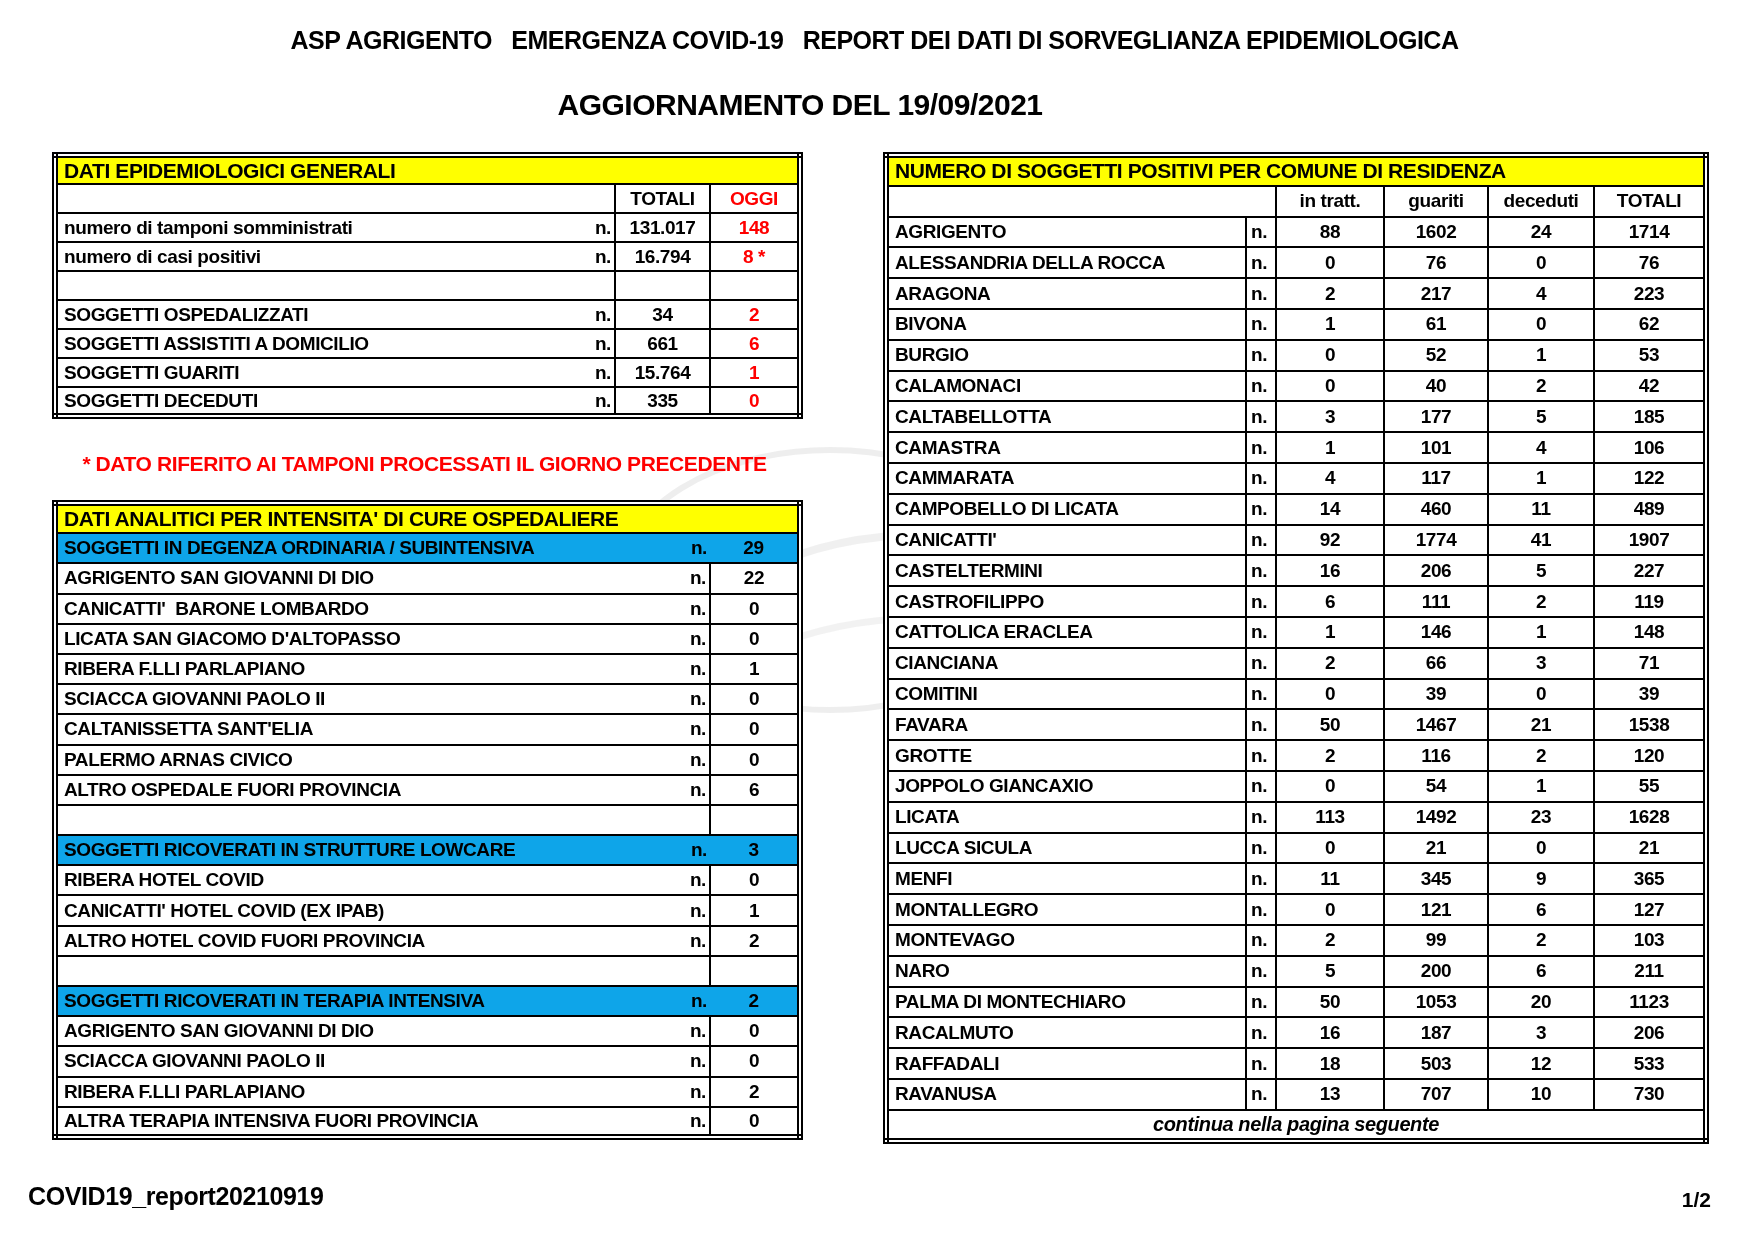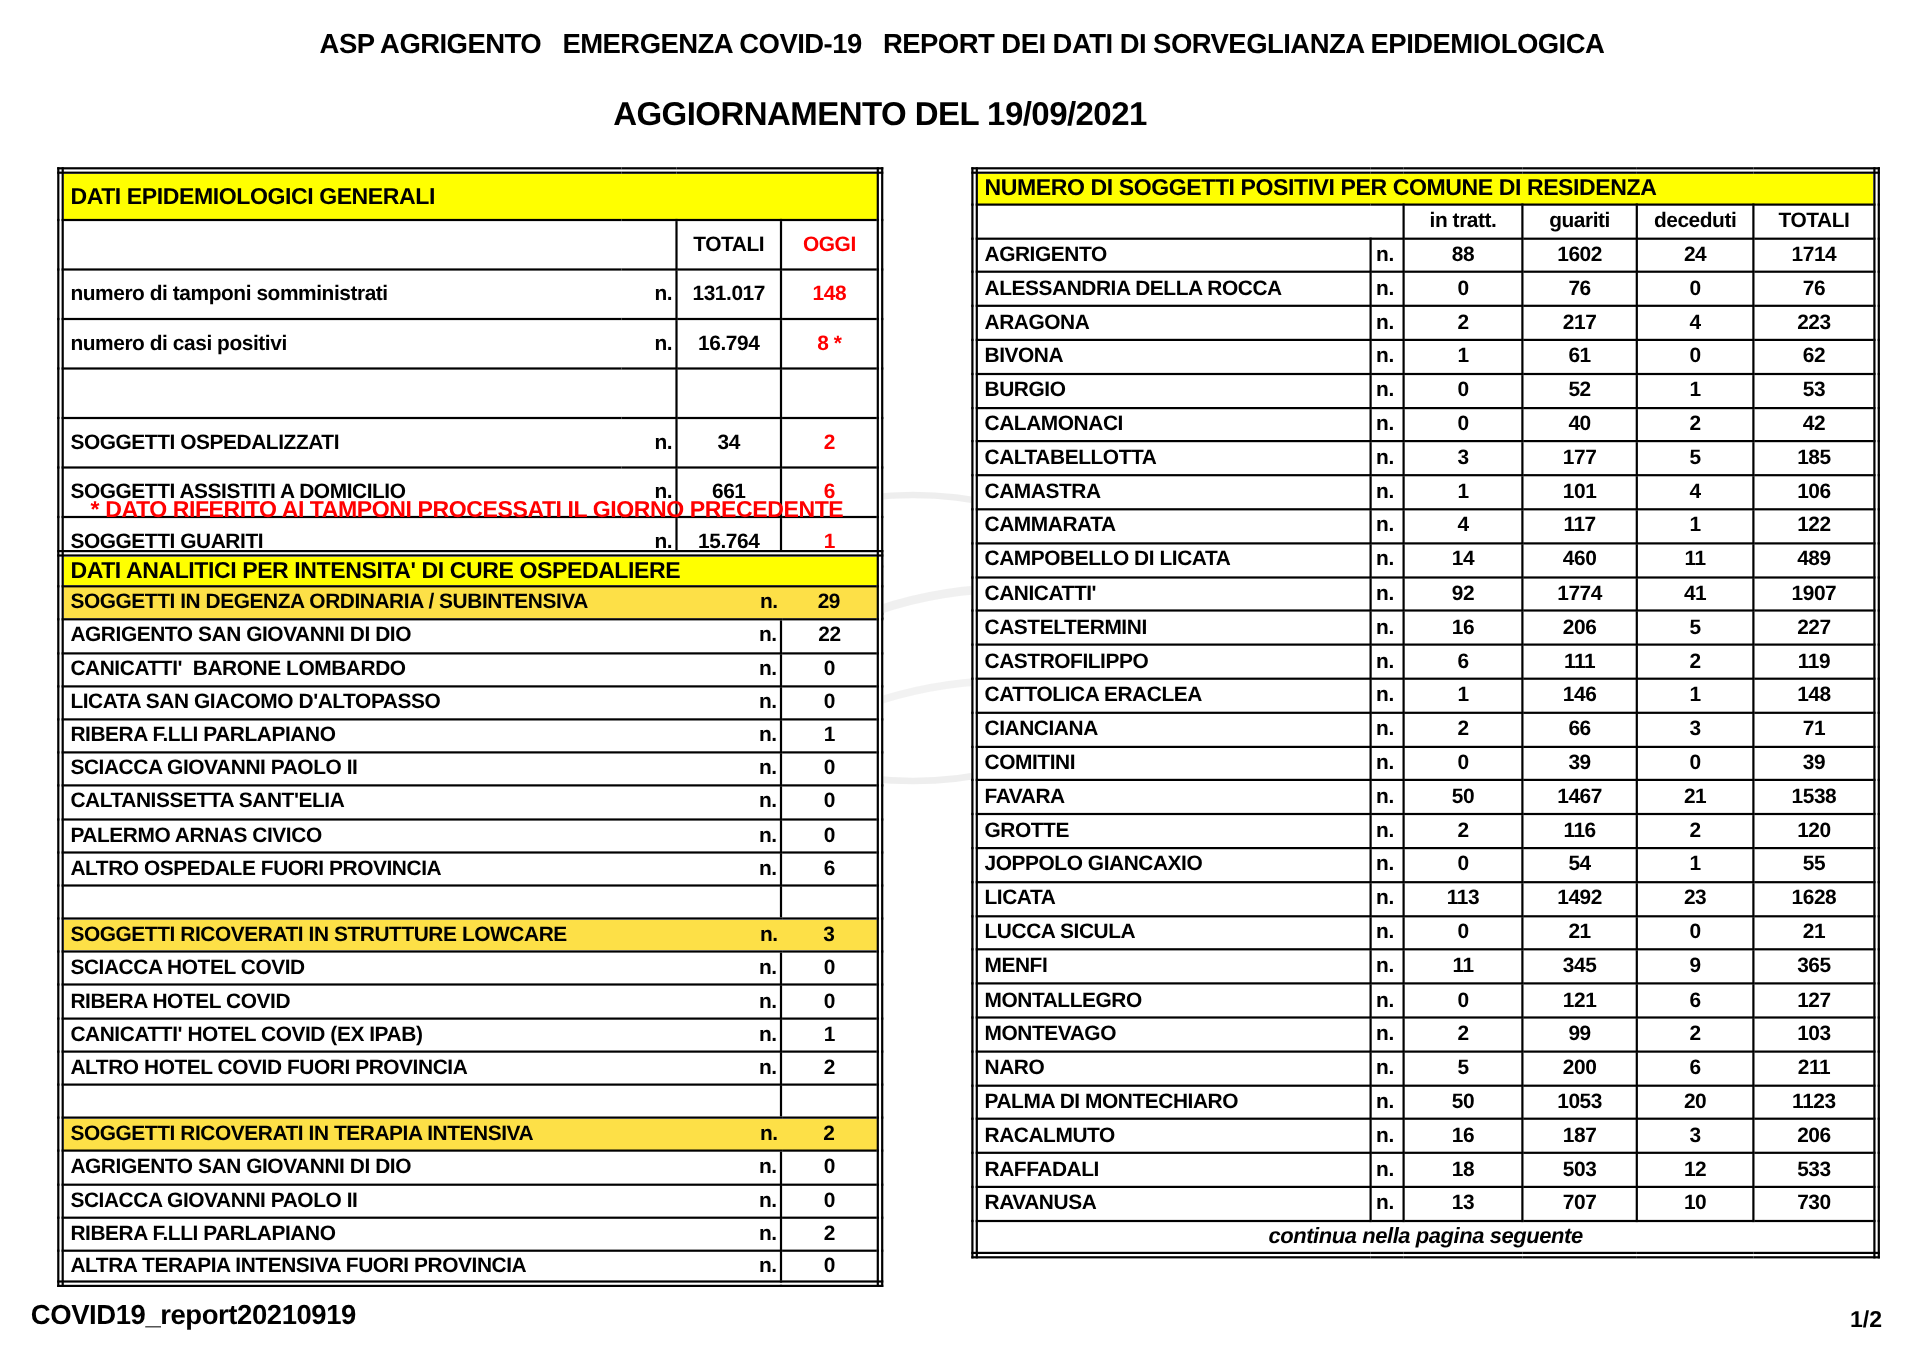--- a/index.html
+++ b/index.html
@@ -13,32 +13,32 @@
   }
   .doc-subtitle{
     position:absolute;top:88px;left:0;width:1600px;text-align:center;
     font-size:30px;letter-spacing:-0.5px;
   }
   table{border-collapse:collapse;table-layout:fixed;position:absolute;background:#fff;}
   table{border:6px double #000;}
   td{border:2px solid #000;padding:0 4px;font-size:19px;letter-spacing:-0.4px;
      overflow:hidden;white-space:pre;}
   .hdr-yellow{background:#ffff00;text-align:left;font-size:21px;padding-left:6px;}
-  .sec-grey{background:#fde047;}
+  .sec-grey{background:#0ea5e9;}
   .lbl{text-align:left;padding-left:6px;}
   .ncol{text-align:right;padding-right:3px;border-left:none;}
   .nleft{text-align:left;padding-left:4px;}
   .no-rb{border-right:none;}
   .no-lb{border-left:none;}
   .val{text-align:center;}
   .red{color:#ff0000;}
   .colhead{text-align:center;}
   
   #t1{top:152px;left:52px;width:745px;}
-  #t1 tr{height:45px;}
+  #t1 tr{height:29px;}
   
   #t2{top:500px;left:52px;width:745px;}
   #t2 tr{height:30.2px;}
   
   #t3{top:152px;left:883px;width:820px;}
   #t3 tr{height:30.8px;}
   .footnote{
     position:absolute;top:452px;left:52px;width:745px;text-align:center;
     font-size:21px;letter-spacing:-0.4px;color:#ff0000;
   }
@@ -185,25 +185,20 @@
         </tr>
         <tr>
           <td class="lbl no-rb"></td>
           <td class="ncol no-rb"></td>
           <td class="val no-lb" style="border-left: 2px solid rgb(0, 0, 0);"></td>
         </tr>
         <tr>
           <td class="lbl sec-grey no-rb">SOGGETTI RICOVERATI IN STRUTTURE LOWCARE</td>
           <td class="ncol sec-grey no-rb">n.</td>
           <td class="val sec-grey no-lb">3</td>
-        </tr>
-        <tr>
-          <td class="lbl no-rb">SCIACCA HOTEL COVID</td>
-          <td class="ncol">n.</td>
-          <td class="val">0</td>
         </tr>
         <tr>
           <td class="lbl no-rb">RIBERA HOTEL COVID</td>
           <td class="ncol">n.</td>
           <td class="val">0</td>
         </tr>
         <tr>
           <td class="lbl no-rb">CANICATTI' HOTEL COVID (EX IPAB)</td>
           <td class="ncol">n.</td>
           <td class="val">1</td>

